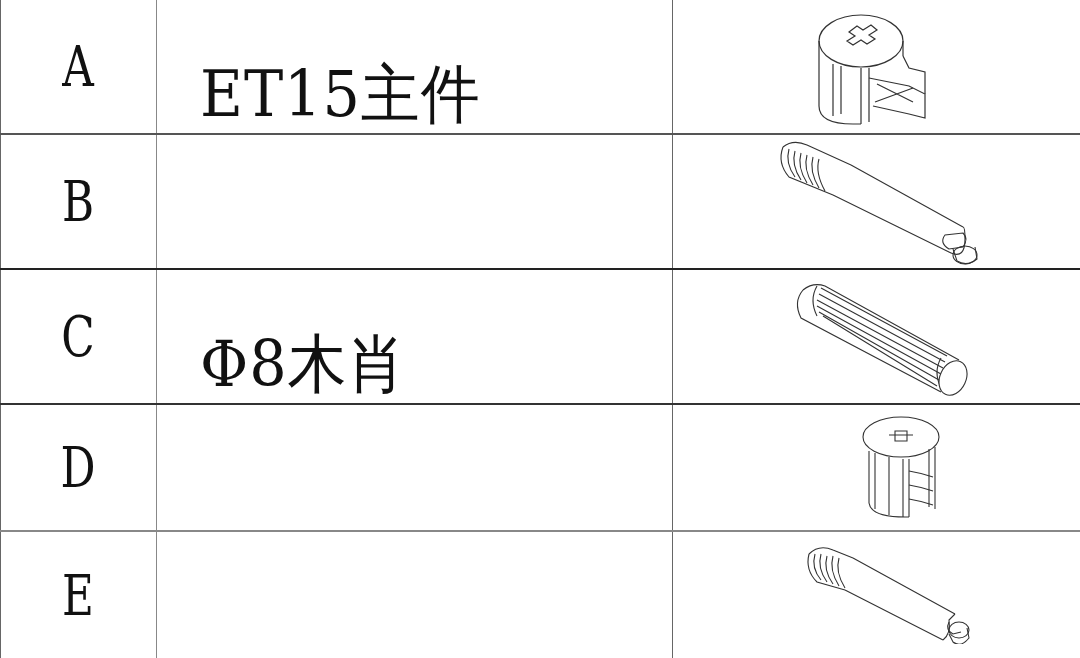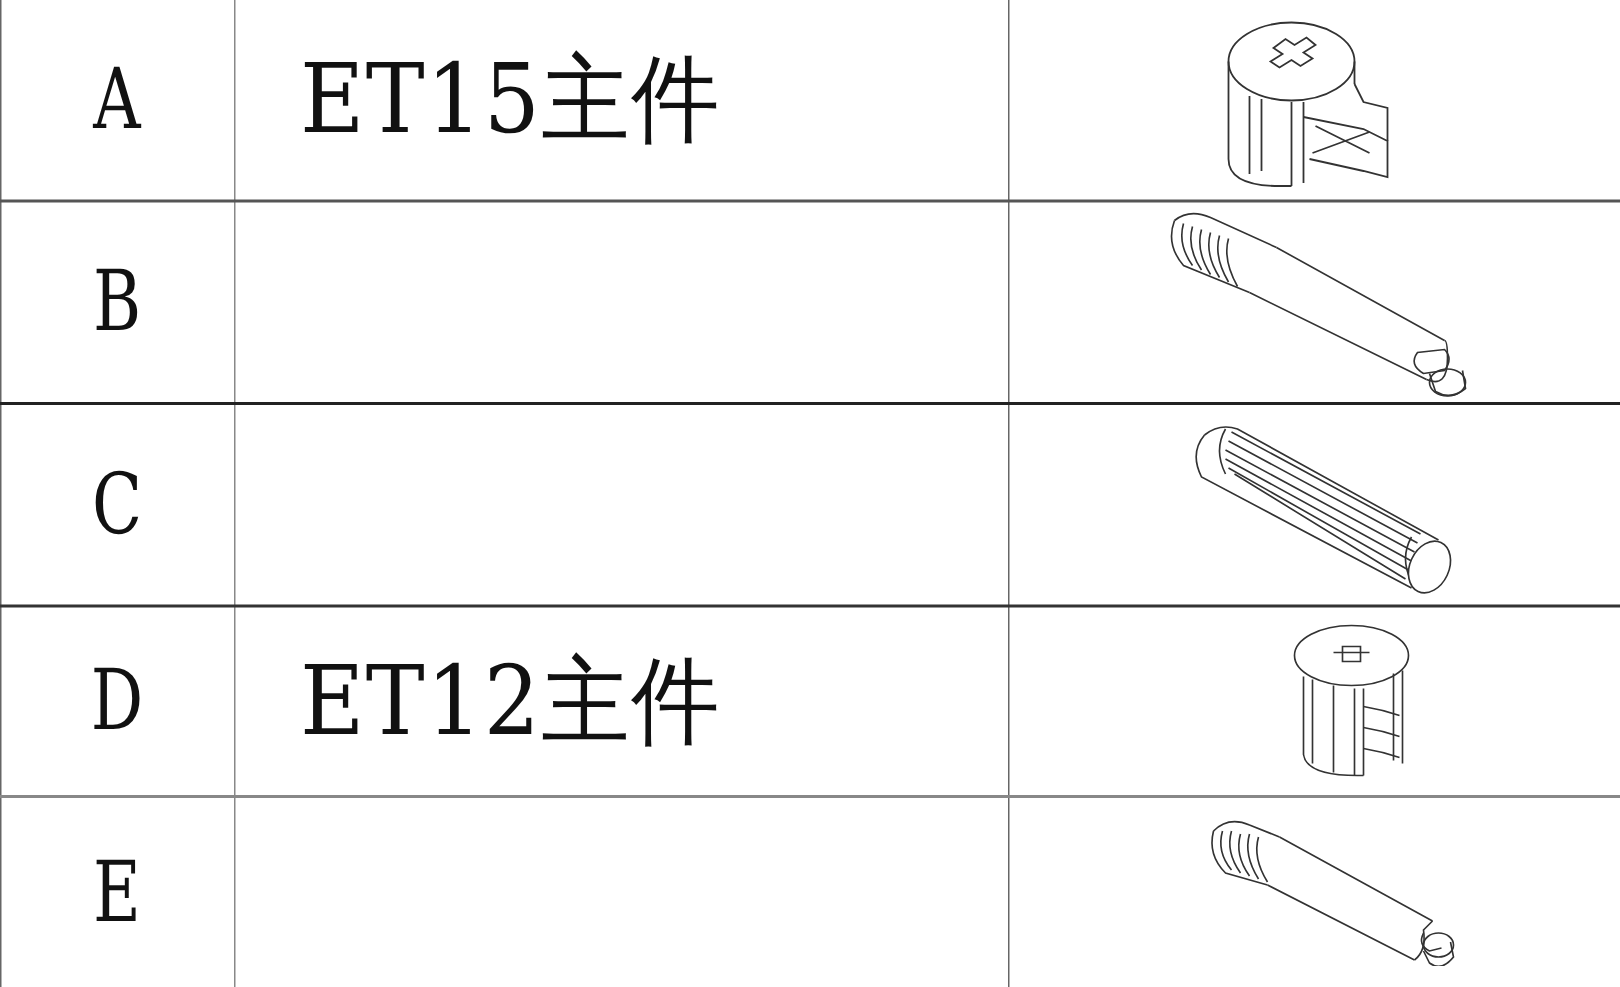--- a/index.html
+++ b/index.html
@@ -12,21 +12,21 @@
   .hline { position: absolute; left: 0; width: 1080px; height: 2px; background: #555; }
   .vline { position: absolute; top: 0; width: 1px; height: 658px; background: #888; }
   .cell-letter {
     position: absolute; left: 0; width: 156px; height: 100%;
     display: flex; align-items: center; justify-content: center;
     font-size: 56px; transform: scaleX(0.78);
   }
   .cell-name {
     position: absolute; left: 200px; width: 470px; height: 100%;
     display: flex; align-items: center;
-    font-size: 64px; letter-spacing: 1px;
+    font-size: 64px; letter-spacing: 1px; margin-top: 28px;
   }
   .cell-name span { display: inline-block; transform: scaleX(0.92); transform-origin: left center; }
   .cell-img { position: absolute; left: 673px; width: 407px; height: 100%; }
   .cell-img svg { position: absolute; }
   svg * { vector-effect: non-scaling-stroke; }
 </style>
 </head>
 <body>
 
 <div class="tbl">
@@ -69,37 +69,37 @@
         <path d="M178 118 Q192 124 192 104 Q192 92 190 92"></path>
         <path d="M172 100 Q166 108 176 114 L190 112 Q196 104 190 98 Z"></path>
         <ellipse cx="192" cy="120" rx="12" ry="9"></ellipse>
         <path d="M180 114 L184 126 Q194 132 204 124 L202 112"></path>
       </svg>
     </div>
   </div>
 
   <div class="row" style="top:270px;height:133px;">
     <div class="cell-letter">C</div>
+    <div class="cell-name">
+        <span>Φ8木肖</span>
+      </div>
     <div class="cell-img">
       <svg style="left:118px;top:4px;" width="180" height="125" viewBox="0 0 180 125" fill="none" stroke="#333" stroke-width="1.1">
         <path d="M12 16 Q2 28 10 44 L150 118"></path>
         <path d="M12 16 Q22 8 34 12 L168 86"></path>
         <path d="M26 12 Q18 26 26 42"></path>
         <path d="M30 14 L156 82 M28 20 L154 88 M26 26 L152 94 M26 32 L150 100 M28 38 L148 106 M32 42 L146 112"></path>
         <path d="M150 84 Q142 98 150 114"></path>
         <ellipse cx="162" cy="104" rx="13" ry="18" transform="rotate(25 162 104)" fill="#fff"></ellipse>
       </svg>
     </div>
   </div>
 
   <div class="row" style="top:405px;height:125px;">
     <div class="cell-letter">D</div>
-    <div class="cell-name">
-        <span>ET12主件</span>
-      </div>
     <div class="cell-img">
       <svg style="left:186px;top:8px;" width="86" height="110" viewBox="0 0 86 110" fill="none" stroke="#333" stroke-width="1.1">
         <ellipse cx="42" cy="24" rx="38" ry="20" fill="#fff"></ellipse>
         <path d="M30 22 L54 22 M36 18 L48 18 L48 28 L36 28 Z"></path>
         <path d="M10 38 L10 90 Q12 104 46 104 L50 104"></path>
         <path d="M16 40 L16 96 M30 44 L30 102 M44 46 L44 104 M50 46 L50 104"></path>
         <path d="M76 34 L76 96 M70 36 L70 94"></path>
         <path d="M50 58 Q62 60 74 64 M50 72 Q62 74 74 78 M50 86 Q62 88 74 92"></path>
       </svg>
     </div>

